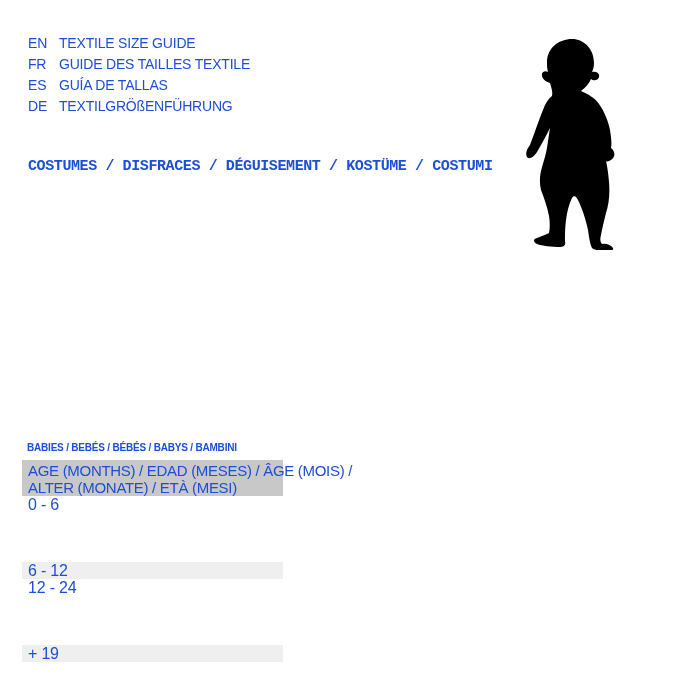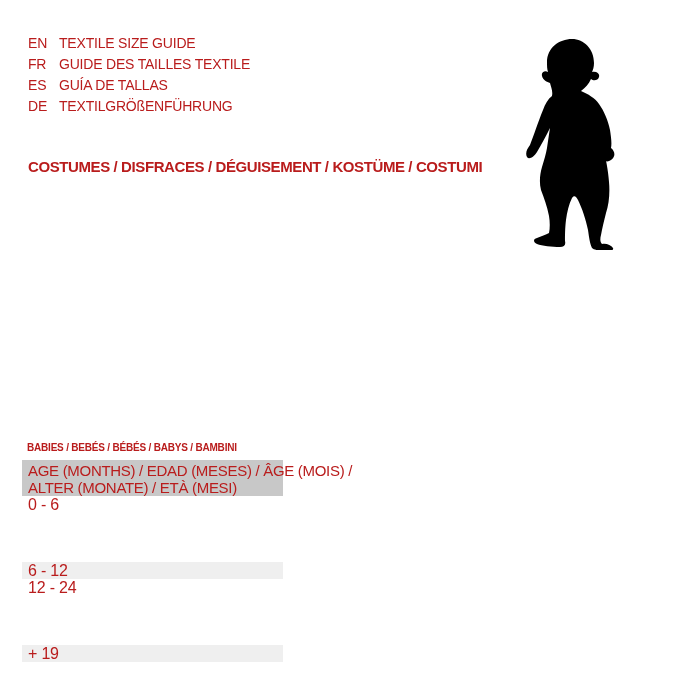--- a/index.html
+++ b/index.html
@@ -7,21 +7,21 @@
     padding: 0;
     background: #ffffff;
   }
   .canvas {
     position: relative;
     width: 700px;
     height: 700px;
     background: #ffffff;
     overflow: hidden;
     font-family: "Liberation Sans", sans-serif;
-    color: #b91c1c;
+    color: #1d4ed8;
   }
 
   
   .lang-list {
     position: absolute;
     left: 28px;
     top: 33px;
   }
   .lang-row {
     display: flex;
@@ -40,20 +40,21 @@
 
   
   .category-title {
     position: absolute;
     left: 28px;
     top: 158px;
     font-size: 15px;
     font-weight: 700;
     letter-spacing: -0.4px;
     white-space: nowrap;
+    font-family: Liberation Mono, monospace;
   }
 
   
   .baby {
     position: absolute;
     left: 523px;
     top: 38px;
     width: 95px;
     height: 212px;
   }

